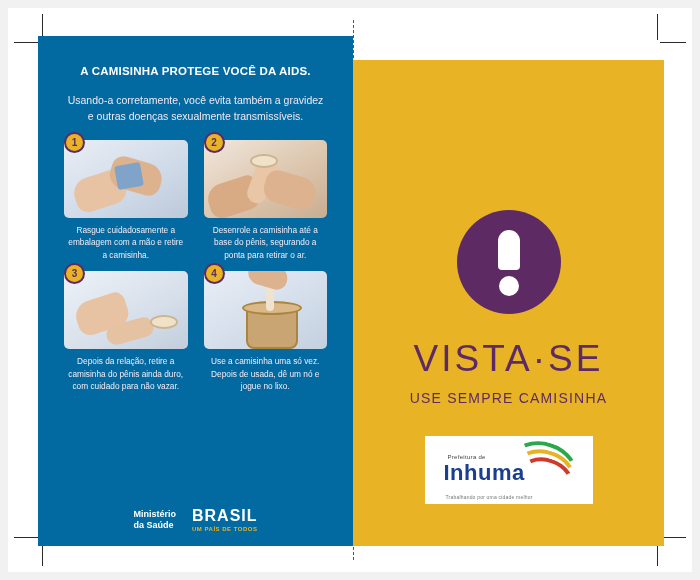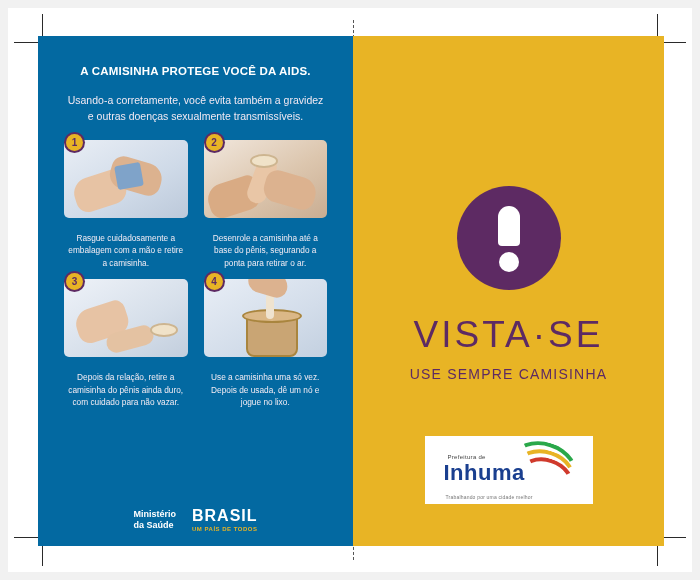--- a/index.html
+++ b/index.html
@@ -64,20 +64,21 @@
     position: relative;
     box-sizing: border-box;
     padding: 22px 22px 10px 22px;
     color: #ffffff;
   }
   .panel-right {
     flex: 1;
     background: #e8b425;
     position: relative;
     box-sizing: border-box;
+    margin-top: 24px;
   }
 
   
   .headline {
     text-align: center;
     font-size: 11.5px;
     font-weight: bold;
     letter-spacing: .2px;
     margin: 6px 0 12px 0;
     line-height: 1.35;
@@ -159,21 +160,21 @@
   }
   .drop {
     width: 8px; height: 26px; background: #efe3cf; border-radius: 4px;
   }
 
   .caption {
     text-align: center;
     font-size: 8.3px;
     line-height: 1.5;
     color: #f3ecf4;
-    margin-top: 14px;
+    margin-top: 6px;
     padding: 0 2px;
   }
 
   .note {
     text-align: center;
     font-size: 10px;
     font-weight: bold;
     line-height: 1.6;
     margin: 16px 12px 0 12px;
   }

